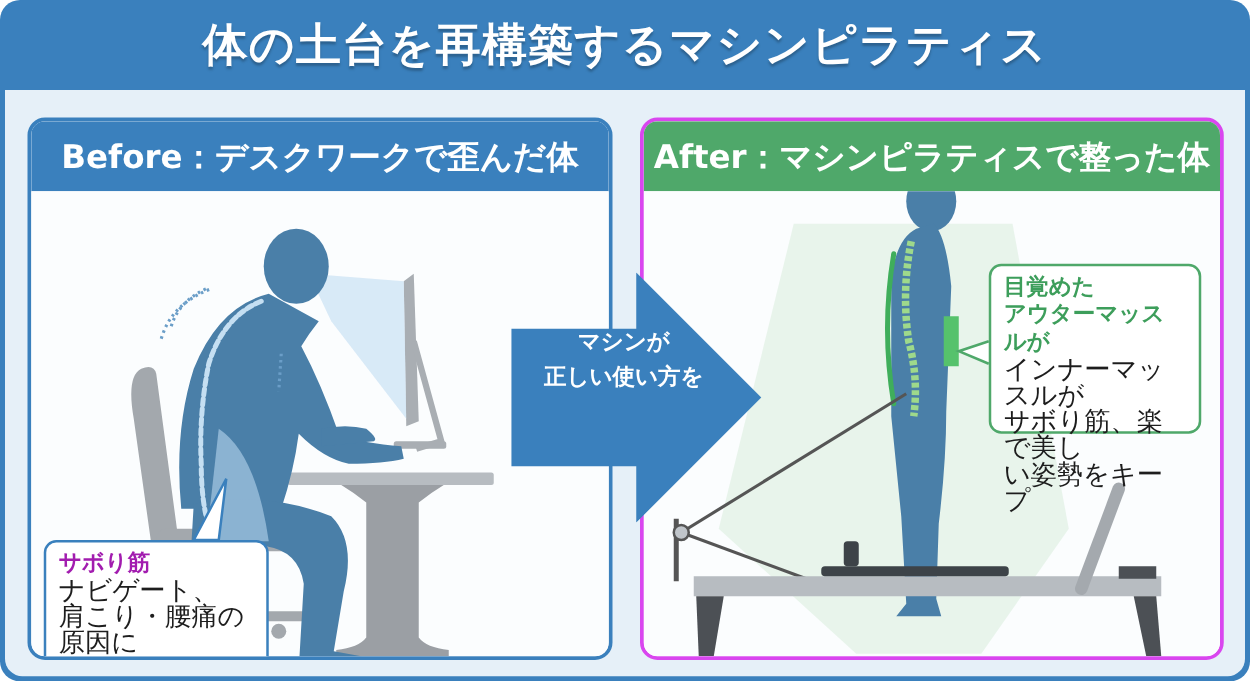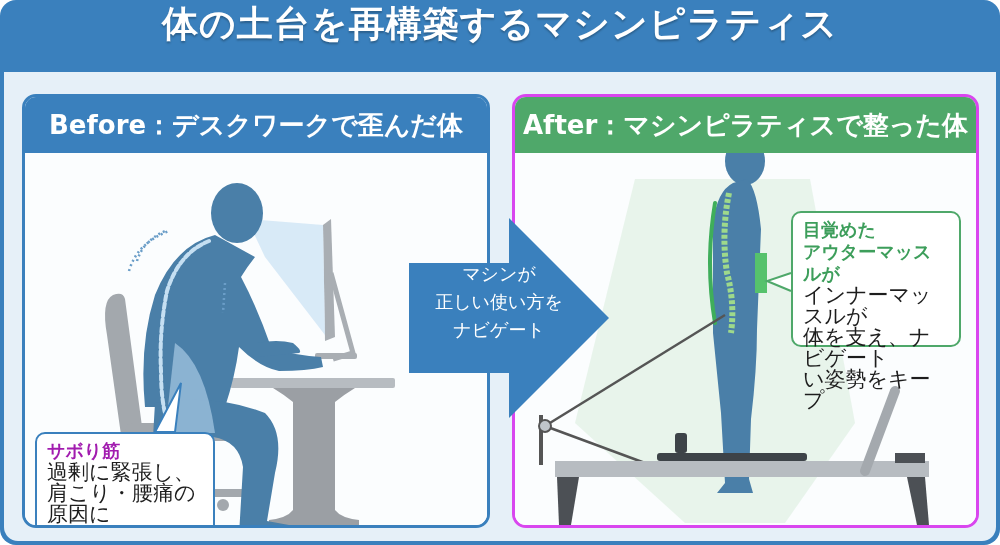--- a/index.html
+++ b/index.html
@@ -5,21 +5,21 @@
     * { box-sizing: border-box; margin: 0; padding: 0; }
     html, body { width: 1000px; height: 545px; overflow: hidden; background: #ffffff; }
     body { font-family: "DejaVu Sans", "Liberation Sans", sans-serif; position: relative; }
 
     .frame {
       position: absolute; left: 0; top: 0; width: 1000px; height: 545px;
       background: #3a80bd; border-radius: 16px;
     }
     .title-bar {
       position: absolute; left: 0; top: 0; width: 1000px; height: 72px;
-      display: flex; justify-content: center;
+      display: flex; align-items: center; justify-content: center;
     }
     .title-text {
       color: #ffffff; font-size: 36px; font-weight: bold; letter-spacing: 1px;
       text-shadow: 0 2px 2px rgba(0,0,0,0.25);
     }
     .inner {
       position: absolute; left: 4px; top: 72px; width: 992px; height: 469px;
       background: #e6f0f8; border-radius: 0 0 14px 14px;
     }
 
@@ -46,21 +46,21 @@
     .callout.blue { left: 10px; top: 279px; width: 180px; height: 118px; border: 2px solid #3a80bd; }
     .callout.green { left: 276px; top: 58px; width: 170px; height: 136px; border: 2px solid #4fa86a; }
     .callout .c-title { font-size: 18px; font-weight: bold; line-height: 22px; }
     .callout.blue .c-title { color: #a21caf; }
     .callout.green .c-title { color: #3d9e5b; }
     .callout .c-line { font-size: 21px; color: #1d1d1d; line-height: 21px; }
 
     .arrow-wrap { position: absolute; left: 409px; top: 218px; width: 210px; height: 200px; }
     .arrow-text {
       position: absolute; left: 10px; top: 42px; width: 160px; text-align: center;
-      color: #ffffff; font-size: 18px; font-weight: normal; line-height: 28px;
+      color: #ffffff; font-size: 18px; font-weight: bold; line-height: 28px;
     }
   </style>
 </head>
 <body>
 
 <div class="frame">
   <div class="title-bar">
     <span class="title-text">体の土台を再構築するマシンピラティス</span>
   </div>
   <div class="inner"></div>
@@ -108,21 +108,21 @@
 
       <path d="M112,108 q6,-20 28,-30" stroke="#6b9ec8" stroke-width="2.5" fill="none" stroke-dasharray="2 3"></path>
       <path d="M104,118 q8,-28 40,-40" stroke="#6b9ec8" stroke-width="2.5" fill="none" stroke-dasharray="2 3"></path>
       <path d="M200,130 l-2,30" stroke="#6b9ec8" stroke-width="2.5" fill="none" stroke-dasharray="2 3"></path>
 
       <polygon points="130,279 156,230 150,279" fill="#ffffff" stroke="#3a80bd" stroke-width="2"></polygon>
     </svg>
 
     <div class="callout blue">
       <div class="c-title">サボり筋</div>
-      <div class="c-line">過剰に緊張し、</div>
+      <div class="c-line">ナビゲート、</div>
       <div class="c-line">肩こり・腰痛の原因に</div>
     </div>
   </div>
 </div>
 
 <div class="panel after">
   <div class="panel-head">After：マシンピラティスで整った体</div>
   <div class="panel-body">
     <svg class="illus" width="461" height="372" viewBox="0 0 461 372">
 
@@ -151,28 +151,27 @@
         <rect x="380" y="300" width="30" height="10" fill="#4c5055"></rect>
       </g>
 
       <path d="M276,120 l-24,8 l24,10" stroke="#4fa86a" stroke-width="2" fill="#ffffff"></path>
     </svg>
 
     <div class="callout green">
       <div class="c-title">目覚めた</div>
       <div class="c-title">アウターマッスルが</div>
       <div class="c-line">インナーマッスルが</div>
-      <div class="c-line">体を支え、ナビゲート</div>
+      <div class="c-line">サボり筋、楽で美し</div>
       <div class="c-line">い姿勢をキープ</div>
     </div>
   </div>
 </div>
 
 <div class="arrow-wrap">
   <svg width="210" height="200" viewBox="0 0 210 200">
     <polygon points="0,45 100,45 100,0 200,100 100,200 100,155 0,155" fill="#3a80bd"></polygon>
   </svg>
   <div class="arrow-text">
     <div>マシンが</div>
     <div>正しい使い方を</div>
-    <div>ナビゲート</div>
   </div>
 </div>
 
 </body></html>

